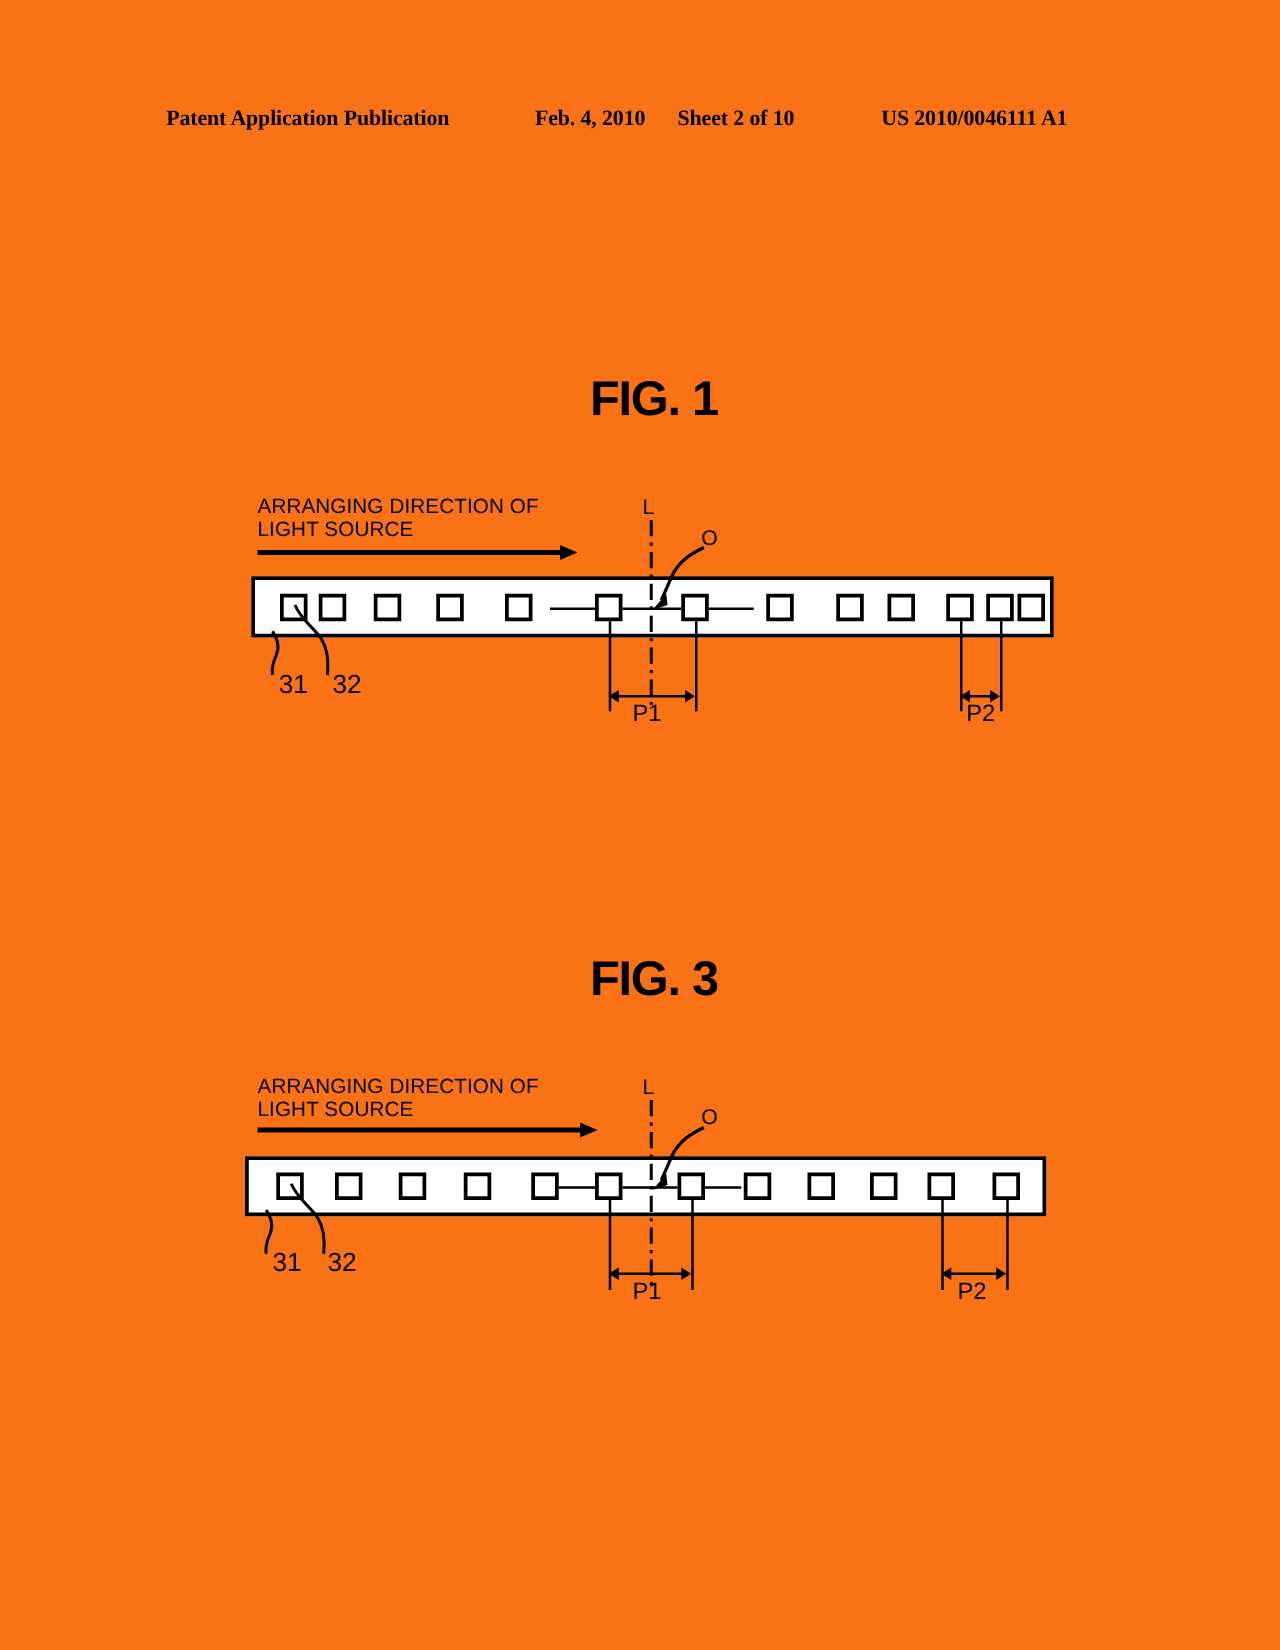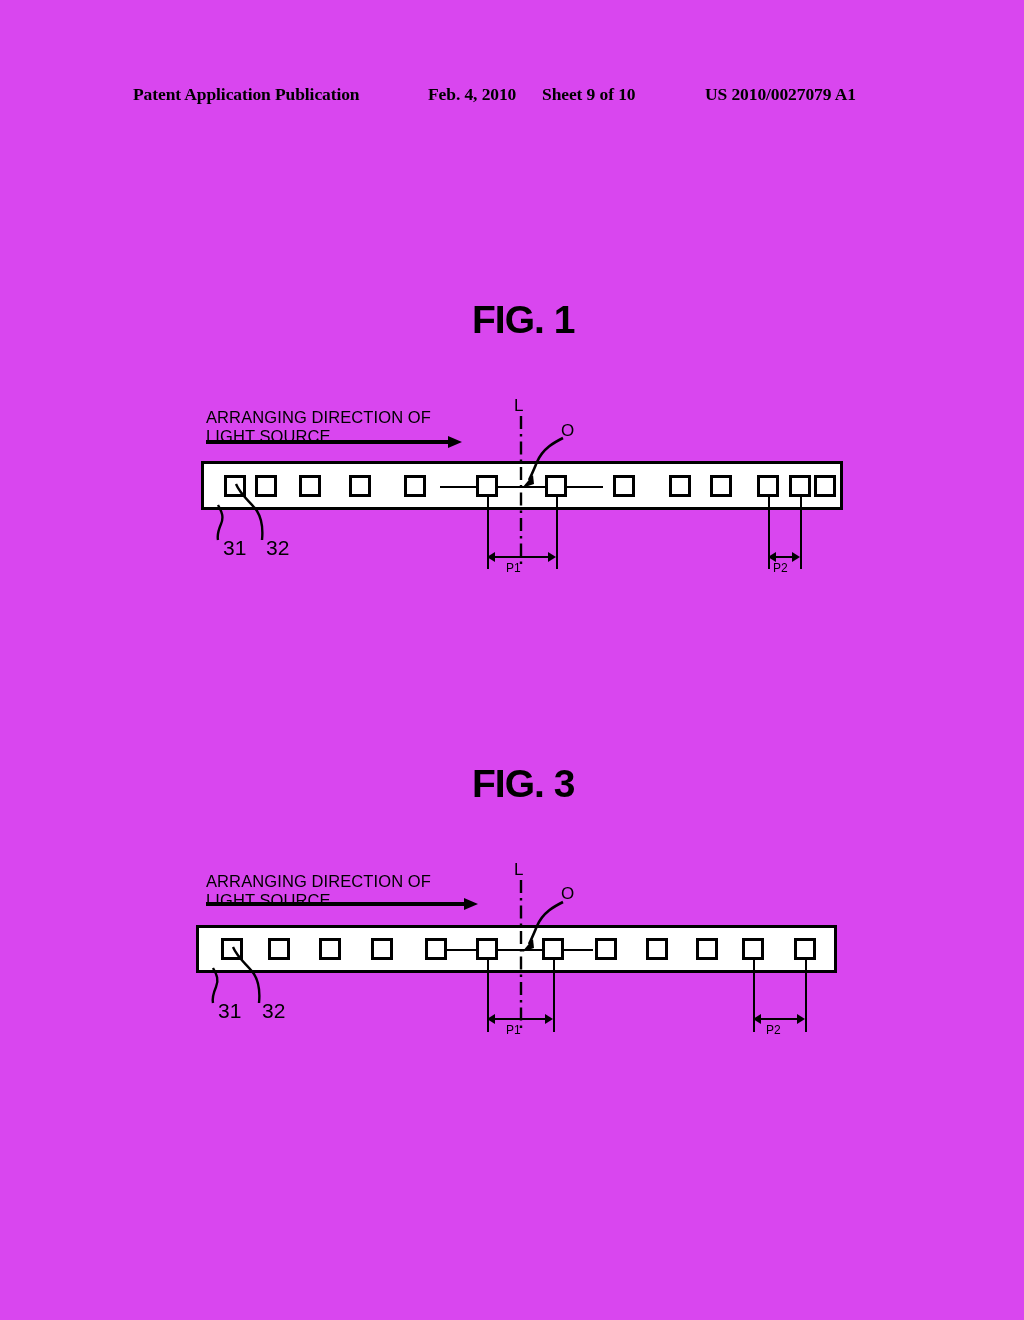--- a/index.html
+++ b/index.html
@@ -5,21 +5,21 @@
 <style>
   html, body {
     margin: 0;
     padding: 0;
     background: #ffffff;
   }
   #page {
     position: relative;
     width: 1024px;
     height: 1320px;
-    background: #d946ef;
+    background: #f97316;
     overflow: hidden;
     font-family: "Liberation Sans", sans-serif;
     color: #000000;
   }
 
   
   #header {
     position: absolute;
     left: 0;
     top: 84px;
@@ -54,21 +54,20 @@
   }
 
   
   .arr-caption {
     position: absolute;
     font-family: "Liberation Sans", sans-serif;
     font-size: 16.5px;
     line-height: 19px;
     letter-spacing: 0.1px;
     white-space: nowrap;
-    margin-top: 12px;
   }
   .arr-caption .ln { display: block; }
 
   
   .arr-arrow {
     position: absolute;
     height: 12px;
   }
   .arr-arrow .shaft {
     position: absolute;
@@ -166,21 +165,21 @@
     right: 0;
     top: 0;
     width: 0; height: 0;
     border-top: 5px solid transparent;
     border-bottom: 5px solid transparent;
     border-left: 8px solid #000;
   }
   .dim-label {
     position: absolute;
     font-family: "Liberation Sans", sans-serif;
-    font-size: 12px;
+    font-size: 19px;
     white-space: nowrap;
   }
 
   
   .ref-num {
     position: absolute;
     font-family: "Liberation Sans", sans-serif;
     font-size: 21px;
     white-space: nowrap;
     margin-left: 18px;
@@ -189,22 +188,22 @@
   .leader { position: absolute; }
 </style>
 </head>
 <body>
 
 <div id="page">
 
   <div id="header">
     <span class="h-pub">Patent Application Publication</span>
     <span class="h-date">Feb. 4, 2010</span>
-    <span class="h-sheet">Sheet 9 of 10</span>
-    <span class="h-num">US 2010/0027079 A1</span>
+    <span class="h-sheet">Sheet 2 of 10</span>
+    <span class="h-num">US 2010/0046111 A1</span>
   </div>
 
   <div class="figure" style="top:0;height:660px;">
 
     <div class="fig-title" style="left:472px; top:298px;">FIG. 1</div>
 
     <div class="arr-caption" style="left:206px; top:396px;">
       <span class="ln">ARRANGING DIRECTION OF</span>
       <span class="ln">LIGHT SOURCE</span>
     </div>

